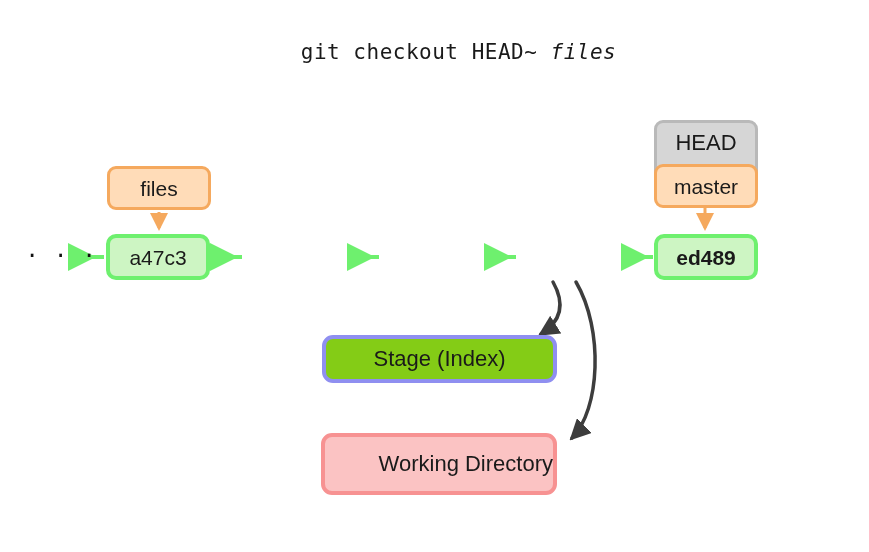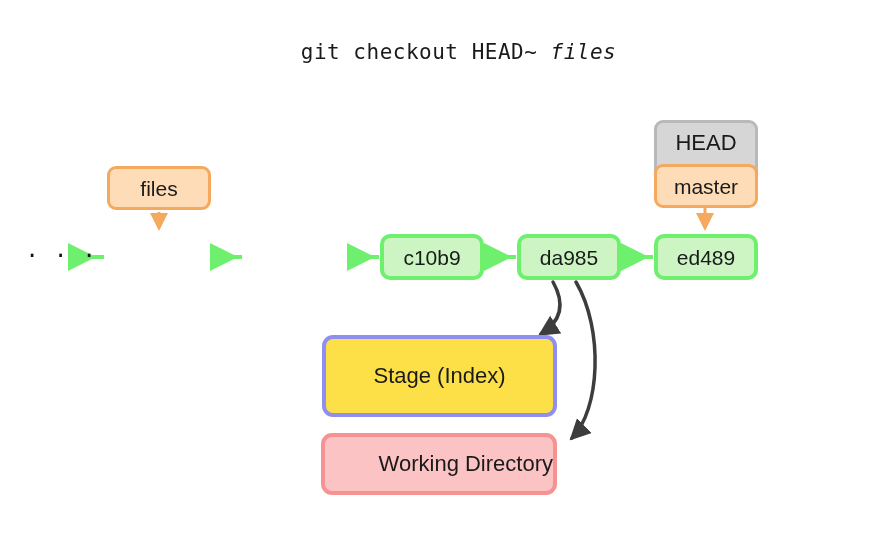--- a/index.html
+++ b/index.html
@@ -78,22 +78,22 @@
     border-color: #b9b9b9;
     border-width: 3px;
     border-radius: 9px;
     font-size: 22px;
     align-items: flex-start;
     padding-top: 9px;
   }
 
   .stage {
     width: 235px;
-    height: 82px;
-    background: #fde047;
+    height: 48px;
+    background: #84cc16;
     border-color: #8f8ff0;
     border-width: 4px;
     border-radius: 11px;
     font-size: 22px;
   }
 
   .workdir {
     width: 236px;
     height: 62px;
     background: #fbc3c3;
@@ -171,27 +171,24 @@
   </div>
 
   <div class="node ref" style="left:654px; top:164px;">
     <span>master</span>
   </div>
 
   <div class="node ref" style="left:107px; top:166px;">
     <span>files</span>
   </div>
 
-  <div class="node commit" style="left:380px;">
-    <span>c10b9</span>
+  <div class="node commit" style="left:106px;">
+    <span>a47c3</span>
   </div>
-  <div class="node commit" style="left:517px;">
-    <span>da985</span>
-  </div>
-  <div class="node commit" style="left:654px;">
+  <div class="node commit" style="left:654px;font-weight:bold;">
     <span>ed489</span>
   </div>
 
   <div class="node stage" style="left:322px; top:335px;">
     <span>Stage (Index)</span>
   </div>
 
   <div class="node workdir" style="left:321px; top:433px;justify-content:flex-end;">
     <span>Working Directory</span>
   </div>

